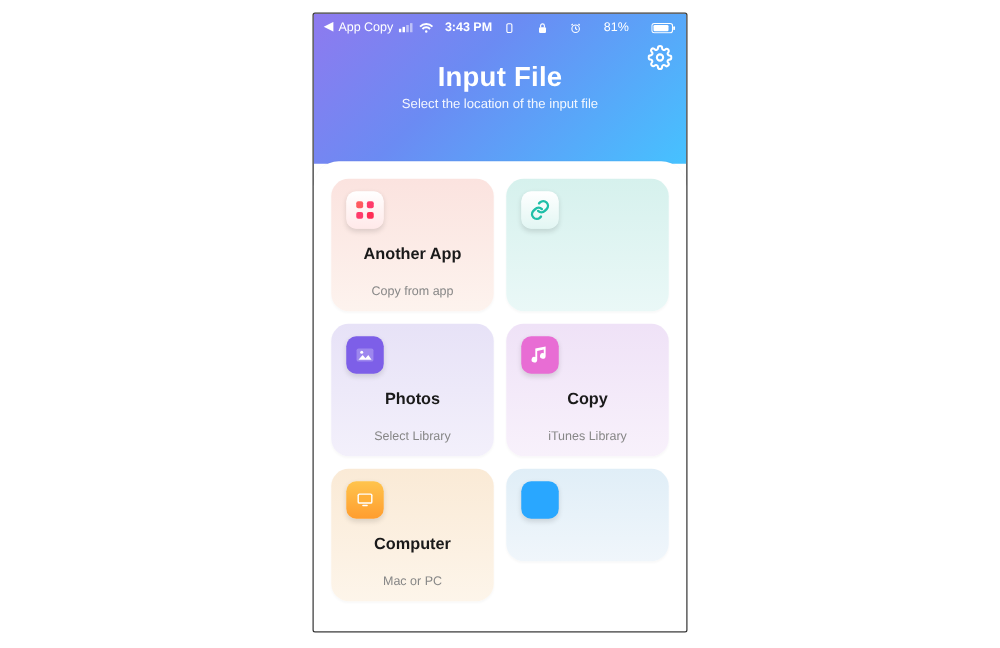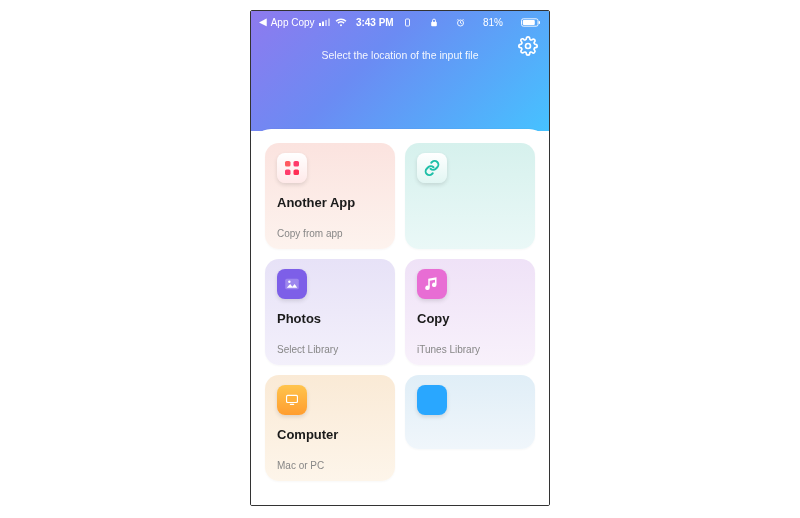--- a/index.html
+++ b/index.html
@@ -54,20 +54,21 @@
     grid-template-columns: 1fr 1fr;
     gap: 10px 10px;
   }
   .card {
     height: 106px;
     border-radius: 14px;
     padding: 10px 12px 10px 12px;
     display: flex; flex-direction: column; justify-content: space-between;
     cursor: pointer;
     box-shadow: 0 1px 2px rgba(0,0,0,0.03);
+    text-align: center;
   }
   .card .icon-wrap {
     width: 30px; height: 30px; border-radius: 8px;
     display:flex; align-items:center; justify-content:center;
     box-shadow: 0 2px 4px rgba(0,0,0,0.12);
   }
   .card .labels { }
   .card .label { font-size: 13px; font-weight: 700; color: #1a1a1a; }
   .card .sub { font-size: 10px; color: #878787; margin-top: 18px; }
   .c-pink   { background: linear-gradient(180deg, #fbe3df 0%, #fdf3ee 100%); }
@@ -144,20 +145,21 @@
     <div class="settings-btn">
       <span>
         <svg width="20" height="20" viewBox="0 0 24 24" fill="none" stroke="#fff" stroke-width="2">
             <circle cx="12" cy="12" r="3"></circle>
             <path d="M19.4 15a1.7 1.7 0 00.34 1.87l.06.06a2 2 0 11-2.83 2.83l-.06-.06a1.7 1.7 0 00-1.87-.34 1.7 1.7 0 00-1.04 1.56V21a2 2 0 11-4 0v-.09a1.7 1.7 0 00-1.11-1.56 1.7 1.7 0 00-1.87.34l-.06.06a2 2 0 11-2.83-2.83l.06-.06a1.7 1.7 0 00.34-1.87 1.7 1.7 0 00-1.56-1.04H3a2 2 0 110-4h.09a1.7 1.7 0 001.56-1.11 1.7 1.7 0 00-.34-1.87l-.06-.06A2 2 0 117.08 4.2l.06.06a1.7 1.7 0 001.87.34H9a1.7 1.7 0 001.04-1.56V3a2 2 0 114 0v.09a1.7 1.7 0 001.04 1.56 1.7 1.7 0 001.87-.34l.06-.06a2 2 0 112.83 2.83l-.06.06a1.7 1.7 0 00-.34 1.87V9a1.7 1.7 0 001.56 1.04H21a2 2 0 110 4h-.09a1.7 1.7 0 00-1.56 1.04z"></path>
           </svg>
       </span>
     </div>
 
     <div class="title-wrap">
+      <div class="title">Input File</div>
       <div class="subtitle">Select the location of the input file</div>
     </div>
   </div>
 
   <div class="sheet">
     <div class="grid">
 
       <div class="card c-pink">
         <div class="icon-wrap ic-pink">
           <svg width="18" height="18" viewBox="0 0 18 18">

